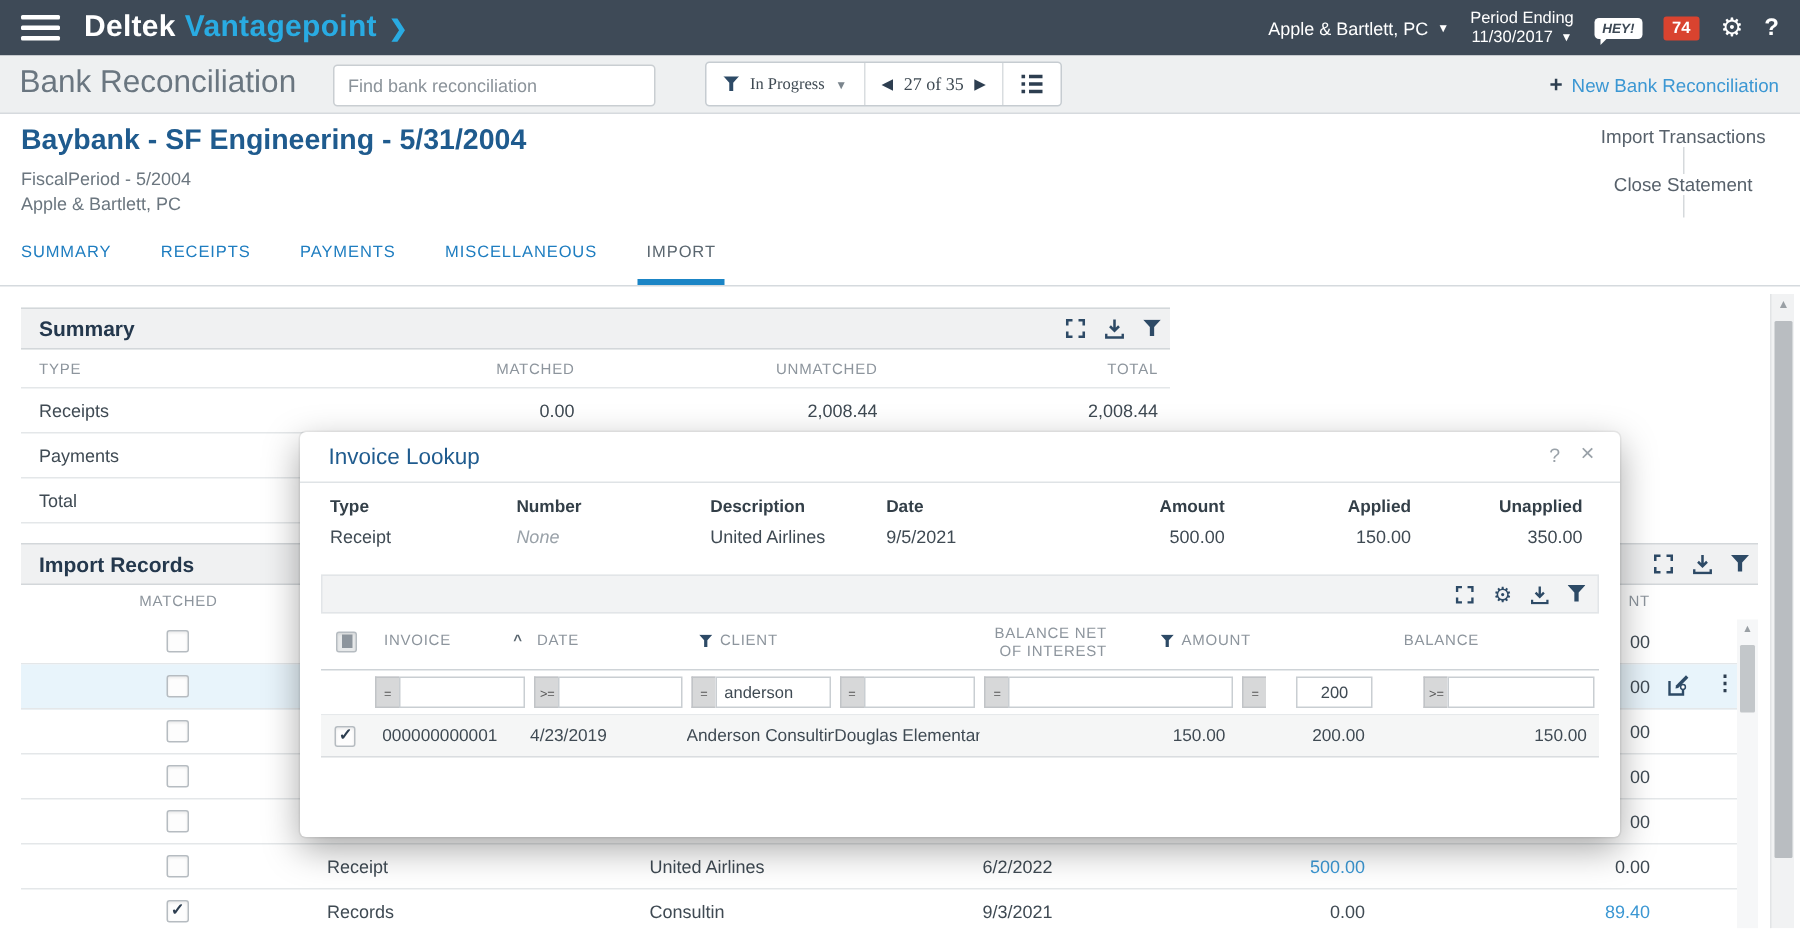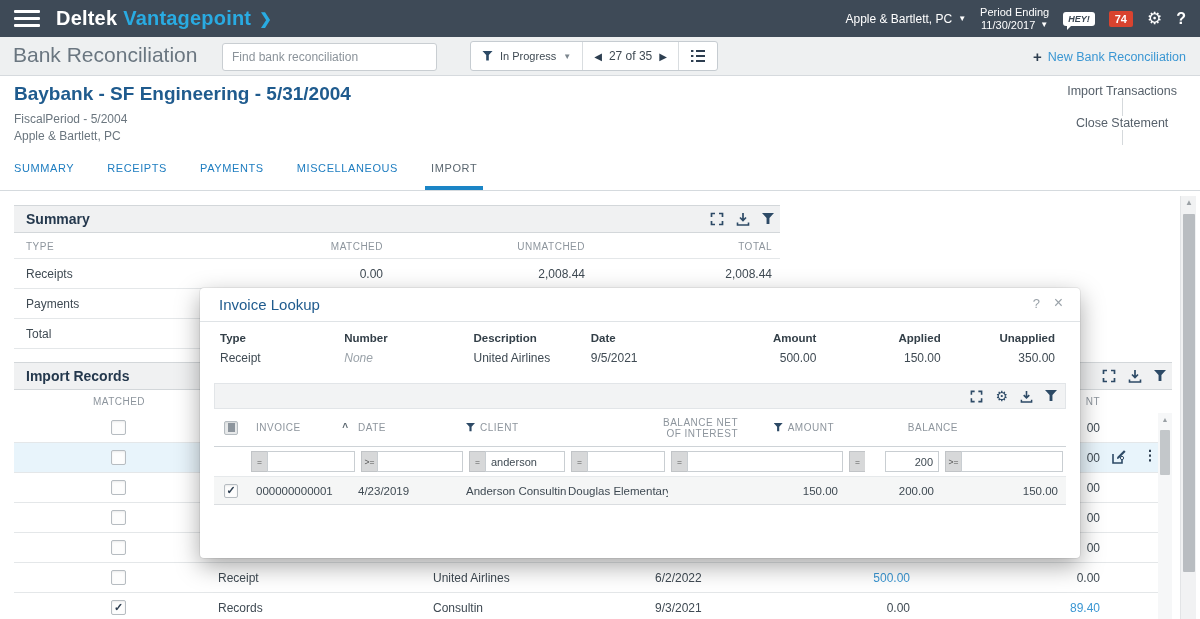--- a/index.html
+++ b/index.html
@@ -36,21 +36,21 @@
 
   
   .findbar { position:absolute; left:0; top:37px; width:1200px; height:39px; background:#eef0f1;
     border-bottom:1px solid #d6dade; }
   .page-title { position:absolute; left:13px; top:6px; font-size:21px; color:#6a7680; }
   .search-input { position:absolute; left:222px; top:6px; width:215px; height:28px; border:1px solid #c9ced2;
     border-radius:3px; padding:0 9px; font-size:12px; color:#3f4a53; font-family:"Liberation Sans",sans-serif; }
   .search-input::placeholder { color:#8b939a; }
   .nav-control { position:absolute; left:470px; top:4px; height:30px; background:#fff;
     border:1px solid #c6ccd1; border-radius:3px; display:flex; align-items:stretch; }
-  .nav-seg { display:flex; align-items:center; gap:7px; padding:0 11px; }
+  .nav-seg { display:flex; align-items:center; gap:7px; padding:0 11px;font-family:Liberation Serif, serif; }
   .nav-seg + .nav-seg { border-left:1px solid #d9dde0; }
   .funnel { display:inline-block; width:11px; height:11px; background:#2d4a66;
     clip-path:polygon(0 0,100% 0,62% 42%,62% 92%,38% 92%,38% 42%); }
   .status-text { font-size:11px; color:#3f4a53; }
   .nav-caret { color:#7b858d; font-size:8px; }
   .pager-arrow { color:#2d3e50; font-size:10px; cursor:pointer; }
   .pager-text { font-size:12px; color:#3f4a53; }
   .newlink { position:absolute; right:14px; top:11px; display:flex; align-items:center; gap:6px; cursor:pointer; }
   .newlink .plus { color:#2d3e50; font-size:15px; font-weight:bold; }
   .newlink .lbl { color:#3b97d3; font-size:12.5px; }
@@ -142,34 +142,34 @@
   .w-amount{width:95px; text-align:right;} .w-applied{width:125px; text-align:right;} .w-unapplied{width:115px; text-align:right;}
 
   .m-grid { position:absolute; left:14px; right:14px; top:95px; }
   .g-toolbar { height:26px; background:#f2f3f4; border:1px solid #e2e5e8; display:flex; align-items:center;
     justify-content:flex-end; gap:12px; padding-right:8px; }
   .g-row { display:flex; align-items:stretch; }
   .g-head { height:38px; border-bottom:1px solid #ced3d7; }
   .g-cell { display:flex; align-items:center; overflow:hidden; white-space:nowrap; }
   .gw-cb{width:34px; justify-content:center;} .gw-invoice{width:110px;} .gw-date{width:108px;}
   .gw-client{width:102px;} .gw-project{width:100px;} .gw-balnet{width:178px; justify-content:flex-end;}
-  .gw-amount{width:96px; justify-content:flex-end;} .gw-balance{width:124px; justify-content:flex-end;}
+  .gw-amount{width:96px; justify-content:flex-end;} .gw-balance{width:124px; justify-content:flex-end;margin-left:28px;}
   .g-head .colhead { font-size:10px; }
   .g-head .gw-invoice { justify-content:space-between; padding:0 10px 0 8px; }
   .sort-caret { color:#5b6770; font-size:10px; font-weight:bold; }
   .g-head .funnel { width:9px; height:9px; margin-right:5px; background:#2d4a66; }
   .balnet-stack { text-align:right; line-height:11px; padding-right:8px; }
   .g-head .gw-amount, .g-head .gw-balance { padding-right:8px; }
   .g-filter { height:30px; border-bottom:1px solid #e6e9eb; }
   .g-filter .g-cell { padding:4px 3px; }
   .op-chip { width:16px; height:21px; background:#d7d8d9; border:1px solid #c1c4c7; border-right:none;
     display:flex; align-items:center; justify-content:center; font-size:8.5px; color:#555; cursor:pointer; flex:none; }
   .f-input { flex:1; min-width:0; height:21px; border:1px solid #c9ced2; font-size:11px; color:#3f4a53;
     padding:0 5px; font-family:"Liberation Sans",sans-serif; }
-  .f-input.num { text-align:right;margin-left:20px; }
+  .f-input.num { text-align:center;margin-left:20px; }
   .g-data { height:28px; background:#f5f6f6; border-bottom:1px solid #dadde0; font-size:11.5px; color:#3f4a53; }
   .g-data .gw-invoice { padding-left:8px; }
   .g-data .gw-balnet, .g-data .gw-amount, .g-data .gw-balance { padding-right:8px; }
   svg { display:block; }
 </style>
 </head>
 <body>
 
 <div id="app">
 

